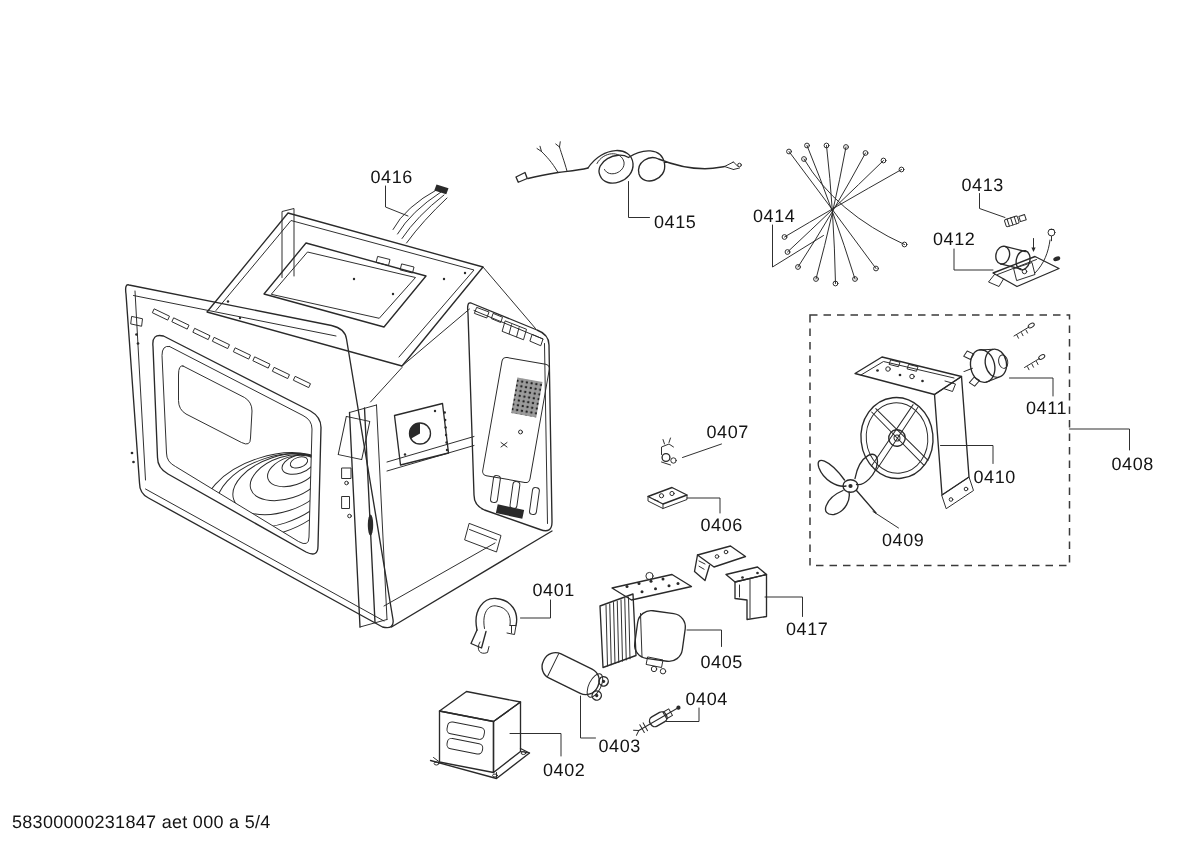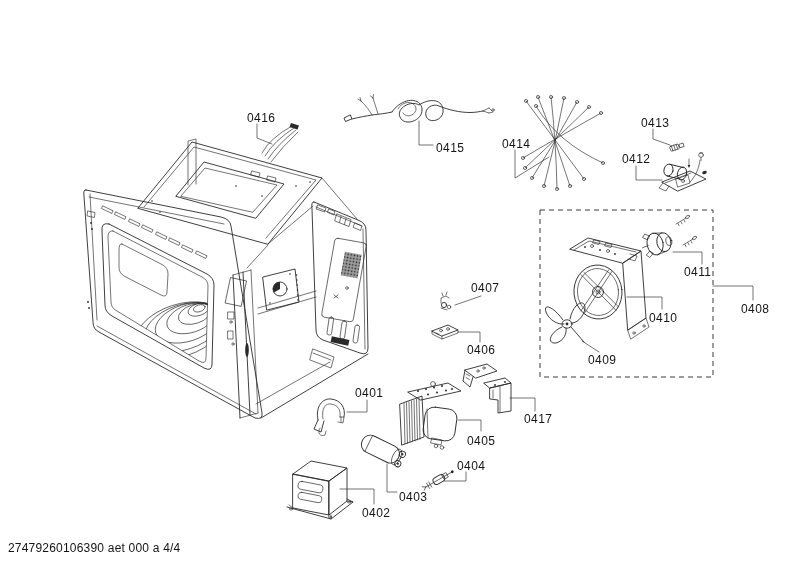--- a/index.html
+++ b/index.html
@@ -387,14 +387,14 @@
     <text class="lbl" x="684" y="276">0411</text>
     <text class="lbl" x="622" y="163">0412</text>
     <text class="lbl" x="641" y="127">0413</text>
     <text class="lbl" x="502" y="148">0414</text>
     <text class="lbl" x="436" y="152">0415</text>
     <text class="lbl" x="247" y="122">0416</text>
     <text class="lbl" x="524" y="423">0417</text>
   </g>
 </svg>
 
-<div class="footer">27479260106390 aet 000 a 4/4</div>
+<div class="footer">58300000231847 aet 000 a 5/4</div>
 </div>
 
 </body></html>

